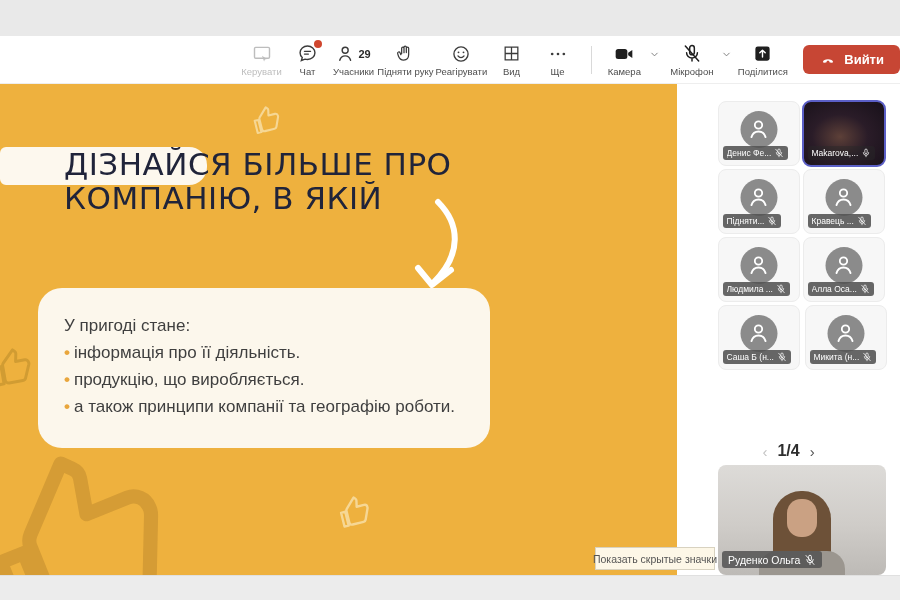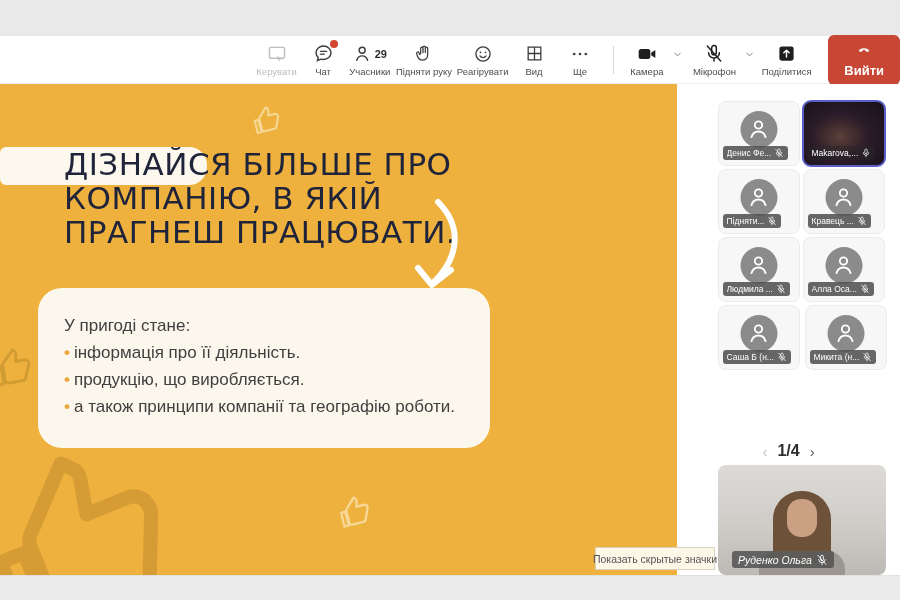--- a/index.html
+++ b/index.html
@@ -21,21 +21,21 @@
   .tb-item.disabled { color:#bdbdbd; }
   .tb-item.disabled .tlabel { color:#bdbdbd; }
   .badge-dot { position:absolute; right:-4px; top:-3px; width:8px; height:8px;
     border-radius:50%; background:#d0462e; }
   .count { font-size:11px; font-weight:bold; color:#2b2b2b; margin-left:2px; }
   .tb-divider { width:1px; height:28px; background:#d9d9d9; margin:0 10px; }
   .tb-group { display:flex; align-items:flex-start; }
   .chev { display:flex; align-items:center; margin:8px 4px 0 2px; cursor:pointer; color:#777; }
   .leave-btn { display:flex; align-items:center; gap:7px; background:#c74634; color:#fff;
     border:none; border-radius:6px; padding:7px 16px; font-size:13px; font-weight:bold;
-    margin-left:14px; cursor:pointer;flex-direction:column; }
+    margin-left:14px; cursor:pointer; }
 
   
   .slide { position:absolute; left:0; top:84px; width:677px; height:491px; background:#eeb13e; overflow:hidden; }
   .title-pill { position:absolute; left:0; top:63px; width:207px; height:38px;
     background:#fdf8ee; border-radius:6px 18px 18px 6px; }
   .slide-title { position:absolute; left:64px; top:63px; font-family:"DejaVu Sans", sans-serif;
     font-weight:normal; font-size:31px; line-height:34px; color:#20243a; letter-spacing:.5px; z-index:2; }
   .card { position:absolute; left:38px; top:204px; width:452px; height:160px;
     background:#fcf7ec; border-radius:24px; padding:24px 26px; z-index:2; }
   .card-heading { font-size:17px; color:#3f3f3f; line-height:27px; }
@@ -68,22 +68,22 @@
   .pager .pg-label { font-size:16px; color:#2e2e2e; font-weight:bold; }
   .spotlight { position:absolute; left:41px; top:381px; width:168px; height:110px;
     border-radius:8px; overflow:hidden; cursor:pointer;
     background:linear-gradient(180deg,#dddbd8 0%, #cfccc8 55%, #bdbab6 100%); }
   .sil-hair { position:absolute; left:50%; top:26px; transform:translateX(-50%);
     width:58px; height:92px; border-radius:28px 28px 18px 18px; background:#6d5138; }
   .sil-face { position:absolute; left:50%; top:34px; transform:translateX(-50%);
     width:30px; height:38px; border-radius:14px; background:#caa183; }
   .sil-body { position:absolute; left:50%; top:86px; transform:translateX(-50%);
     width:86px; height:40px; border-radius:18px 18px 0 0; background:#9b968f; }
-  .spot-pill { position:absolute; left:14px; bottom:7px; display:flex; align-items:center; gap:4px;
-    background:rgba(82,82,82,.85); border-radius:3px; padding:2.5px 6px;font-style:italic; }
+  .spot-pill { position:absolute; left:4px; bottom:7px; display:flex; align-items:center; gap:4px;
+    background:rgba(82,82,82,.85); border-radius:3px; padding:2.5px 6px; }
   .spot-pill .pname { font-size:10.5px; color:#fff; white-space:nowrap; }
 
   
   .tooltip { position:absolute; left:595px; top:547px; width:120px; height:23px; background:#fdf7e7;
     border:1px solid #d8d2c0; display:flex; align-items:center; justify-content:center;
     font-size:10.5px; color:#555; z-index:5; white-space:nowrap; }
   .taskbar { position:absolute; left:0; top:575px; width:900px; height:25px; background:#ececec;
     border-top:1px solid #e0e0e0; }
 </style>
 </head>
@@ -243,21 +243,20 @@
       </span>
       <span>Вийти</span>
     </button>
   </div>
 
   <div class="slide">
     <div class="title-pill"></div>
     <div class="slide-title">
       <span>ДІЗНАЙСЯ</span><span> БІЛЬШЕ ПРО</span><br>
       <span>КОМПАНІЮ, В ЯКІЙ</span><br>
-      <span>ПРАГНЕШ ПРАЦЮВАТИ.</span>
     </div>
 
     <svg class="arrow-svg" width="72" height="102" viewBox="0 0 72 102">
       <path d="M40 6 C 62 28, 64 58, 36 86" fill="none" stroke="#fff" stroke-width="6" stroke-linecap="round"></path>
       <path d="M20 72 L34 89 L53 74" fill="none" stroke="#fff" stroke-width="6" stroke-linecap="round" stroke-linejoin="round"></path>
     </svg>
 
     <div class="card">
       <div class="card-heading">У пригоді стане:</div>
       <ul>

